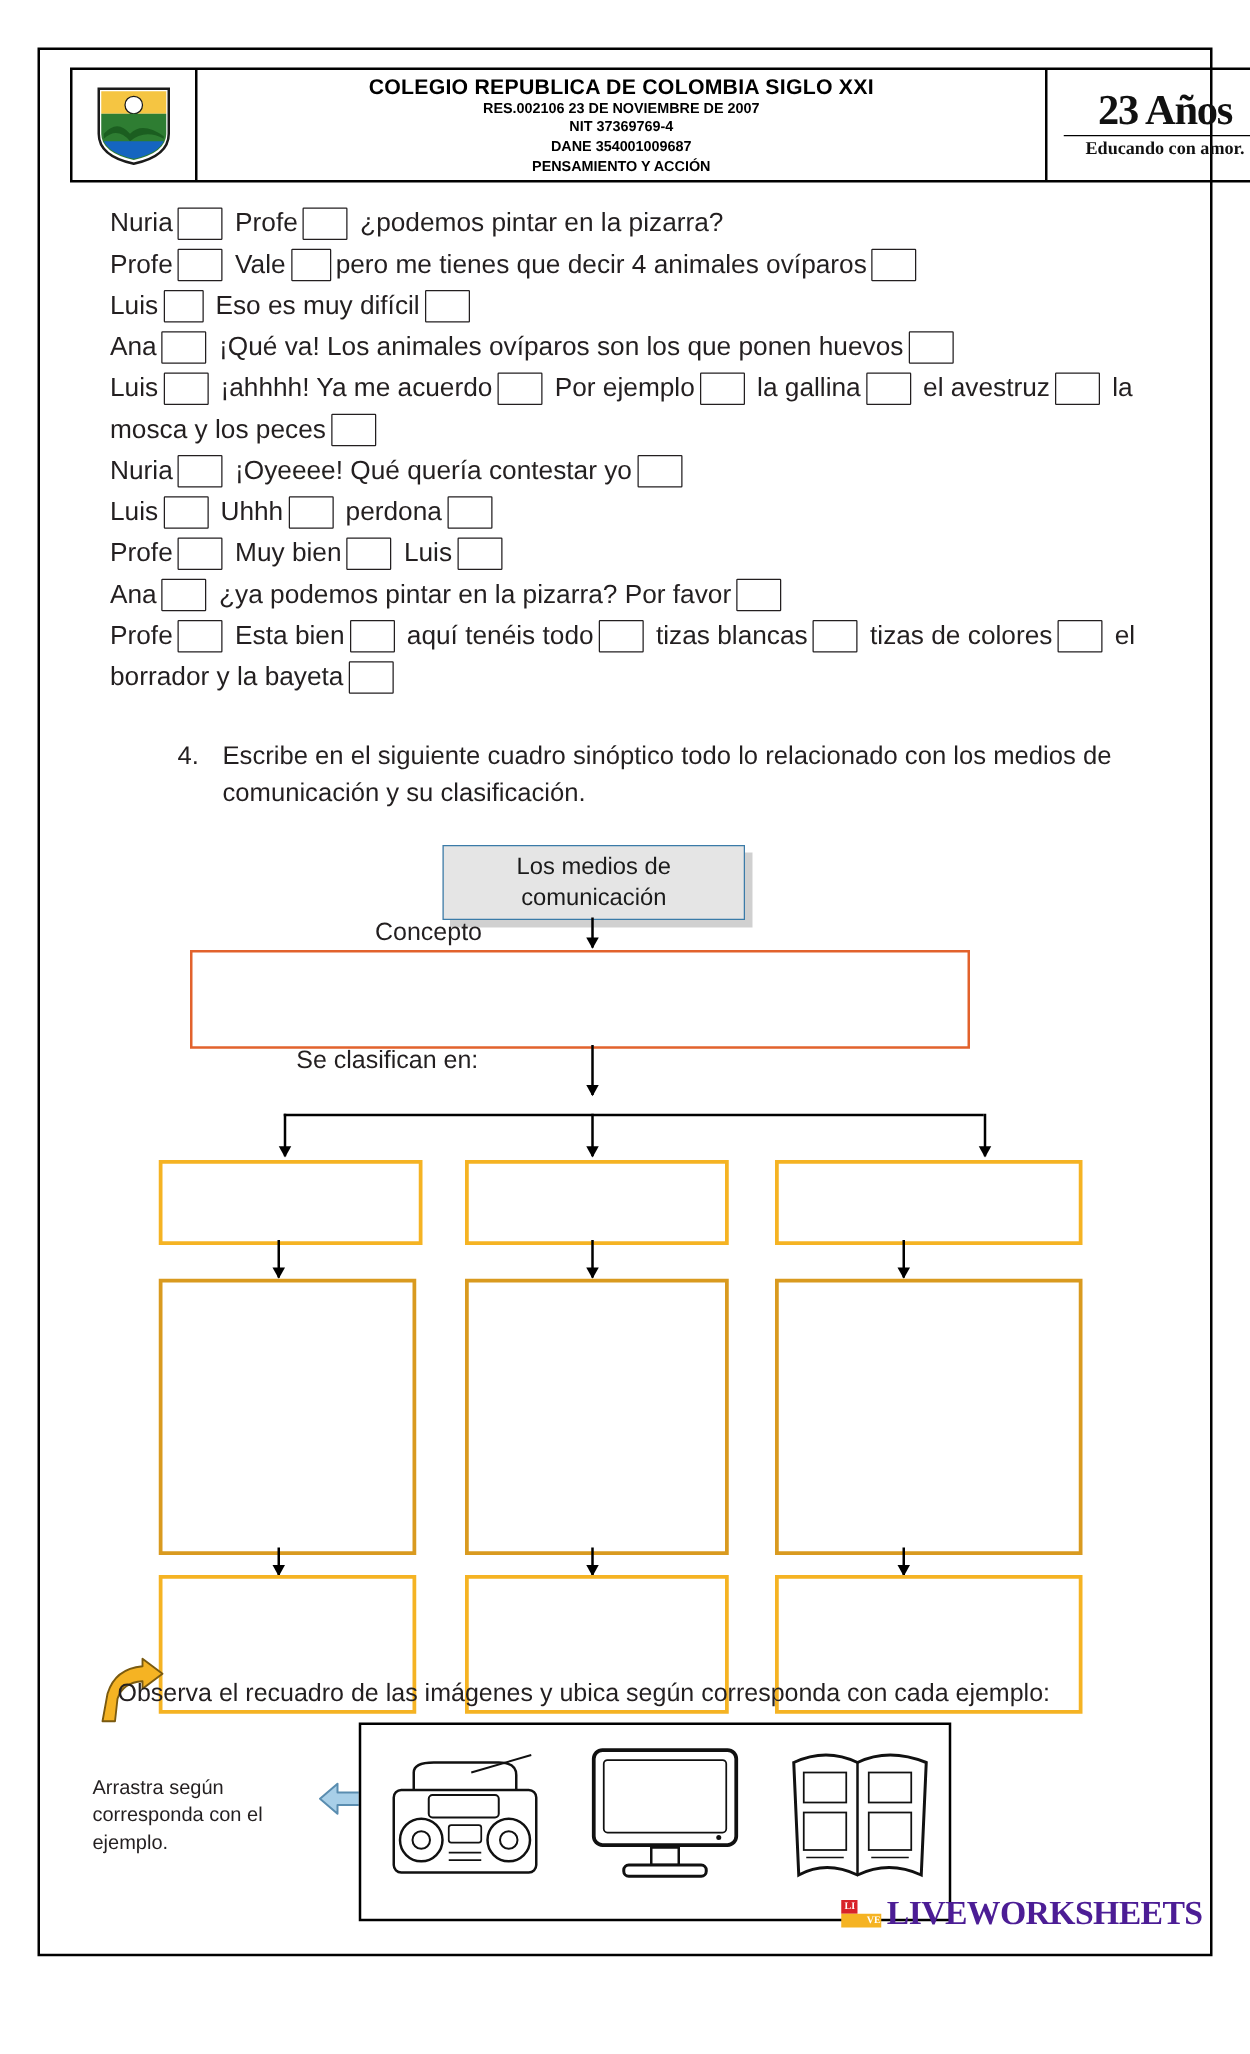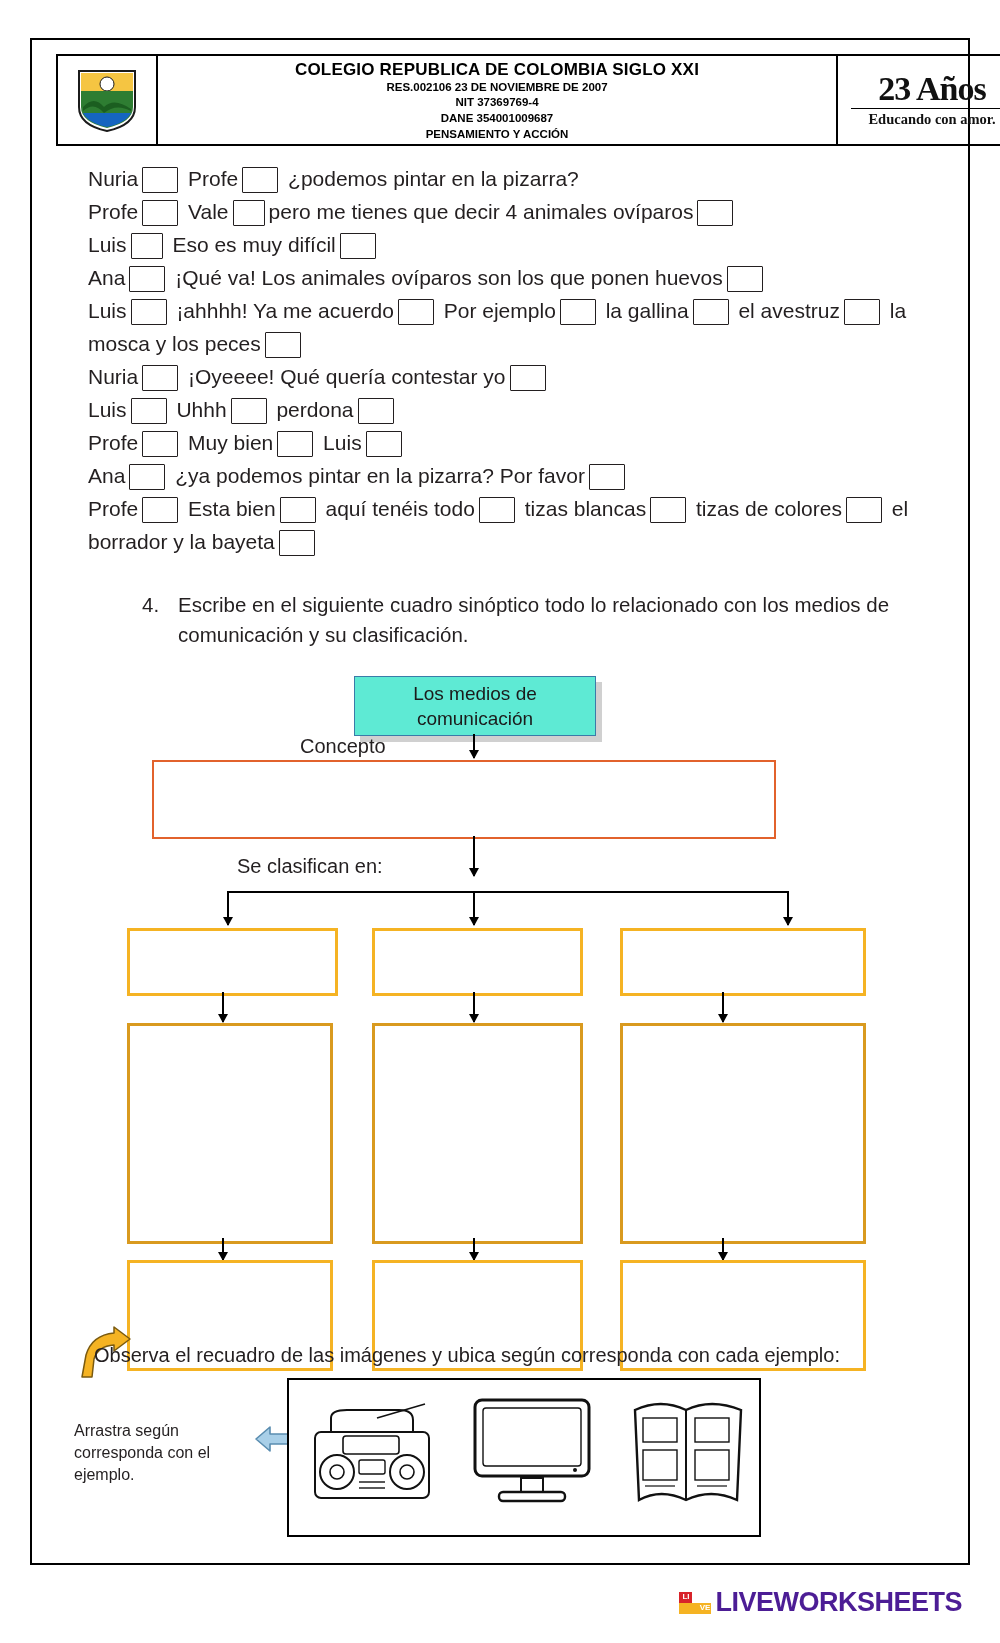--- a/index.html
+++ b/index.html
@@ -57,30 +57,30 @@
   .q4{
     position:absolute;left:110px;top:550px;width:770px;
     font-size:20.5px;color:#231f20;line-height:30px;
   }
   .q4 .num{position:absolute;left:0;top:0;}
   .q4 .txt{display:block;margin-left:36px;}
   
   .diagram{position:absolute;left:0;top:600px;width:940px;height:740px;}
   .topbox{
     position:absolute;left:322px;top:36px;width:240px;height:58px;
-    background:#5eead4;border:1px solid #3b7ba8;
+    background:#e5e5e5;border:1px solid #3b7ba8;
     box-shadow:6px 6px 0 rgba(120,120,120,.35);
     display:flex;align-items:center;justify-content:center;text-align:center;
     color:#1b1b1b;font-size:19px;line-height:25px;
   }
   .lbl-concepto{
     position:absolute;left:268px;top:95px;font-size:20px;color:#231f20;
   }
   .lbl-clasifican{
-    position:absolute;left:205px;top:215px;font-size:20px;color:#231f20;
+    position:absolute;left:205px;top:197px;font-size:20px;color:#231f20;
   }
   .redbox{
     position:absolute;left:120px;top:120px;width:620px;height:75px;
     border:2.5px solid #e2622c;background:#fff;
   }
   .ybox{position:absolute;background:#fff;}
   .ybox.lvl1{height:62px;border:3px solid #f5b323;}
   .ybox.lvl2{height:215px;border:3px solid #d99a1f;}
   .ybox.lvl3{height:105px;border:3px solid #f5b323;}
   .arrow{position:absolute;background:#000;width:2px;}
@@ -101,23 +101,24 @@
     font-size:16px;color:#231f20;line-height:22px;
   }
   .dblarrow{position:absolute;left:222px;top:1382px;width:58px;height:34px;}
   .imgbox{
     position:absolute;left:255px;top:1338px;width:470px;height:155px;
     border:2.5px solid #000;background:#fff;
   }
   .imgbox .pic{position:absolute;}
   
   .footer{
-    position:absolute;left:0;top:1580px;width:1000px;height:45px;
+    position:absolute;left:0;top:1508px;width:1000px;height:45px;
     display:flex;align-items:center;justify-content:flex-end;padding-right:38px;
     box-sizing:border-box;
+    font-family:Liberation Serif, serif;
   }
   .lw-badge{
     display:inline-flex;flex-direction:column;margin-right:4px;
   }
   .lw-badge span{
     font-size:8px;font-weight:bold;color:#fff;width:13px;height:11px;
     display:flex;align-items:center;justify-content:center;line-height:1;
   }
   .lw-text{
     font-size:27px;font-weight:bold;color:#4c1d95;letter-spacing:-.5px;

